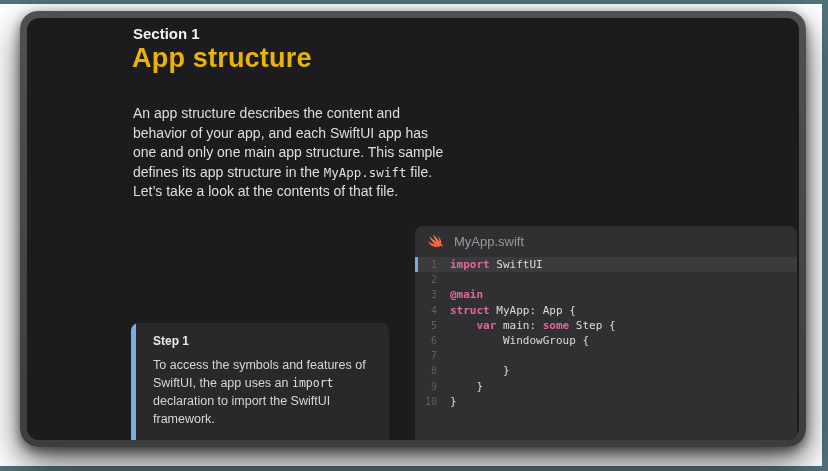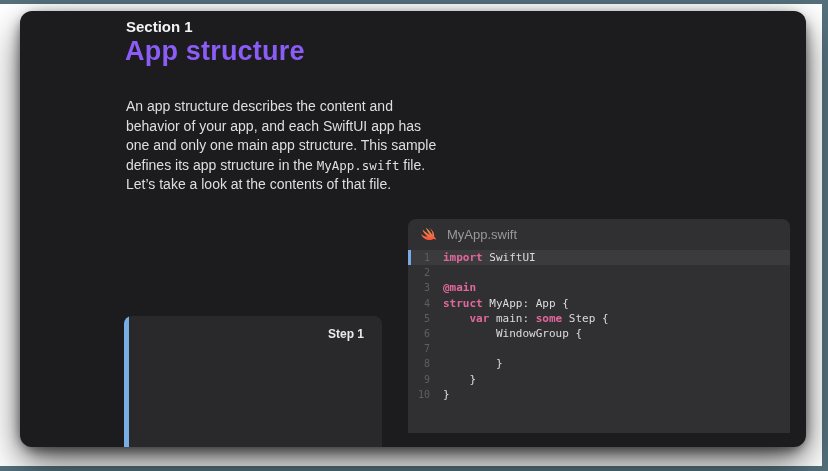--- a/index.html
+++ b/index.html
@@ -12,34 +12,34 @@
   .page-white{
     position:absolute;left:0;top:4px;right:6px;bottom:5px;
     background:#ffffff;
   }
   
   .device{
     position:absolute;left:20px;top:11px;width:786px;height:436px;
     border-radius:18px;
     background:linear-gradient(#505053,#3d3d40);
     box-shadow:0 16px 36px rgba(0,0,0,.6), 0 4px 12px rgba(0,0,0,.55);
-    box-sizing:border-box;
+    padding:7px;box-sizing:border-box;
   }
   .screen{
     position:relative;width:100%;height:100%;
     background:#1c1c1e;border-radius:12px;overflow:hidden;
   }
   
   .section-label{
     position:absolute;left:106px;top:7px;
     font-size:15px;font-weight:bold;color:#f2f2f4;
   }
   .lesson-title{
     position:absolute;left:105px;top:25px;
-    font-size:27px;font-weight:bold;color:#8b5cf6;letter-spacing:.2px;
+    font-size:27px;font-weight:bold;color:#eab308;letter-spacing:.2px;
   }
   .lesson-intro{
     position:absolute;left:106px;top:62px;width:322px;
     font-size:14px;line-height:19.5px;color:#dfdfe2;margin-top:24px;
   }
   .inline-code{
     font-family:"DejaVu Sans Mono", monospace;
     font-size:12.5px;color:#dfdfe2;
   }
   
@@ -65,21 +65,20 @@
     color:#5e5e63;font-size:10px;
   }
   .code-text{white-space:pre;}
   .tok-k{color:#e0679d;font-weight:bold;}
   .tok-p{color:#dcdce0;}
   
   .step-card{
     position:absolute;left:104px;top:305px;width:258px;height:140px;
     background:#29292b;border-radius:8px 8px 0 0;overflow:hidden;
     box-sizing:border-box;
-    text-align:right;
   }
   .step-accent{
     position:absolute;left:0;top:0;bottom:0;width:5px;background:#79aee4;
   }
   .step-inner{padding:11px 18px 0 17px;margin-left:5px;}
   .step-title{font-size:12px;font-weight:bold;color:#eaeaec;}
   .step-body{
     margin-top:8px;font-size:12.5px;line-height:18px;color:#d6d6d9;
   }
   .step-body .inline-code{font-size:11.5px;}
@@ -162,18 +161,21 @@
             <span class="gutter">10</span>
             <span class="code-text"><span class="tok-p">}</span></span>
           </div>
         </div>
     </div>
 
     <div class="step-card">
       <div class="step-accent"></div>
       <div class="step-inner">
         <div class="step-title">Step 1</div>
+        <div class="step-body">
+          <span>To access the symbols and features of SwiftUI, the app uses an </span><span class="inline-code">import</span><span> declaration to import the SwiftUI framework.</span>
+        </div>
 
       </div>
     </div>
 
   </div>
 </div>
 
 </body></html>

